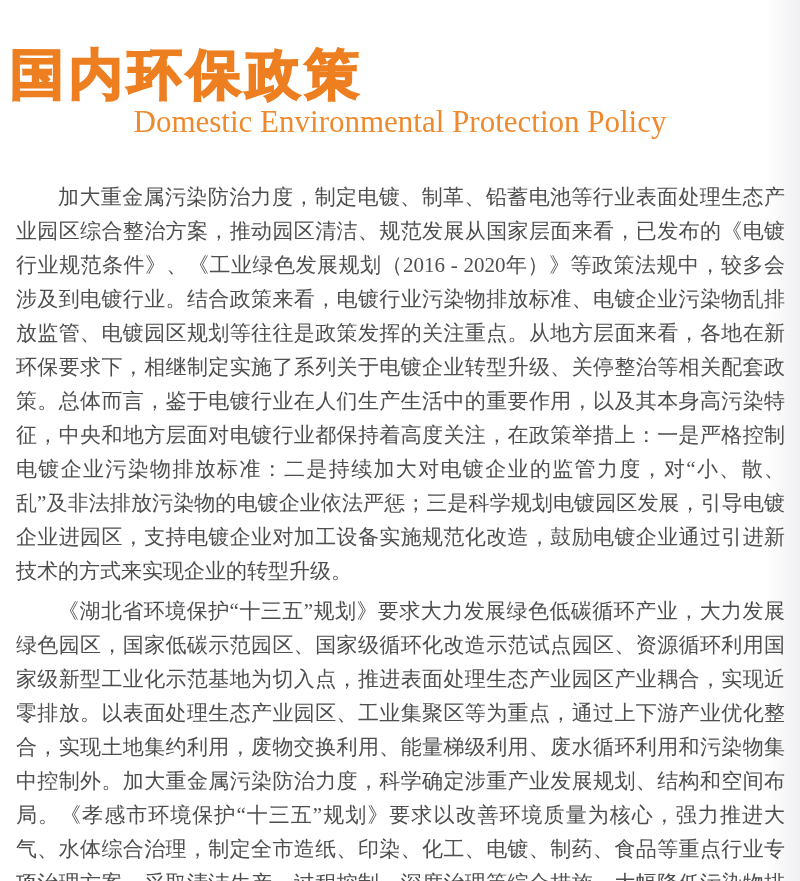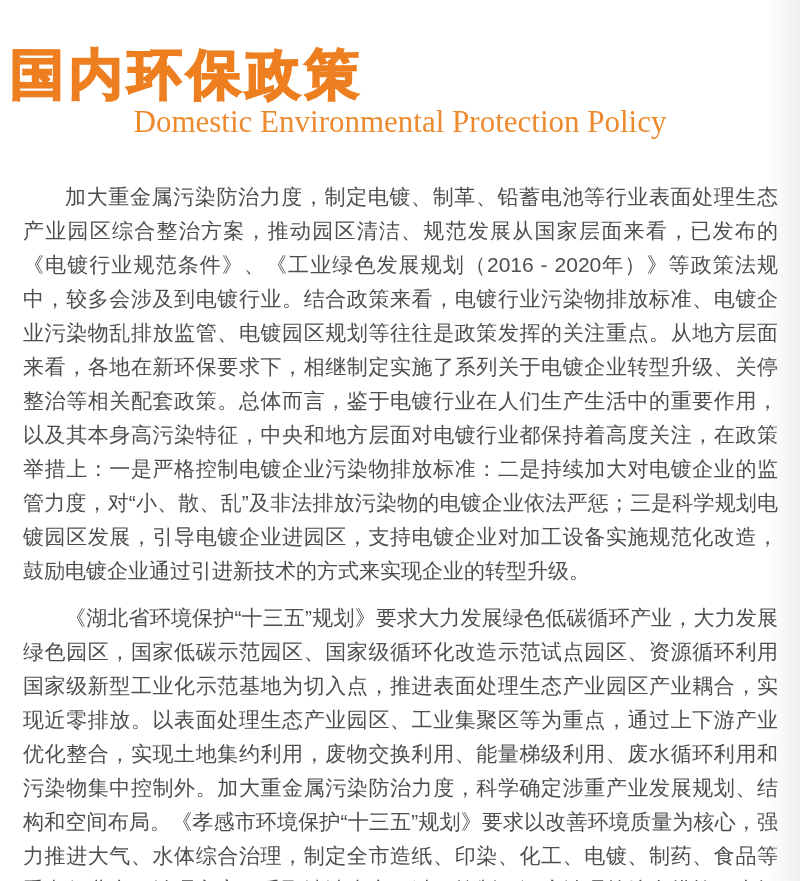--- a/index.html
+++ b/index.html
@@ -38,28 +38,28 @@
     font-size: 31px;
     line-height: 36px;
     color: #EE8A2E;
     text-align: center;
   }
   .article {
     margin-top: 40px;
     padding: 0 9px 0 10px;
   }
   .article p {
-    margin: 13px;
+    margin: 6px;
     text-align: justify;
     text-justify: inter-ideograph;
     text-indent: 2em;
     font-size: 21px;
     line-height: 34px;
     color: #4E4E4E;
-    font-family: Liberation Sans, sans-serif;
+    font-family: Liberation Serif, serif;
   }
 </style>
 </head>
 <body>
 
 <div class="page">
   <div class="header">
     <h1 class="title-zh">国内环保政策</h1>
     <h2 class="title-en">Domestic Environmental Protection Policy</h2>
   </div>

